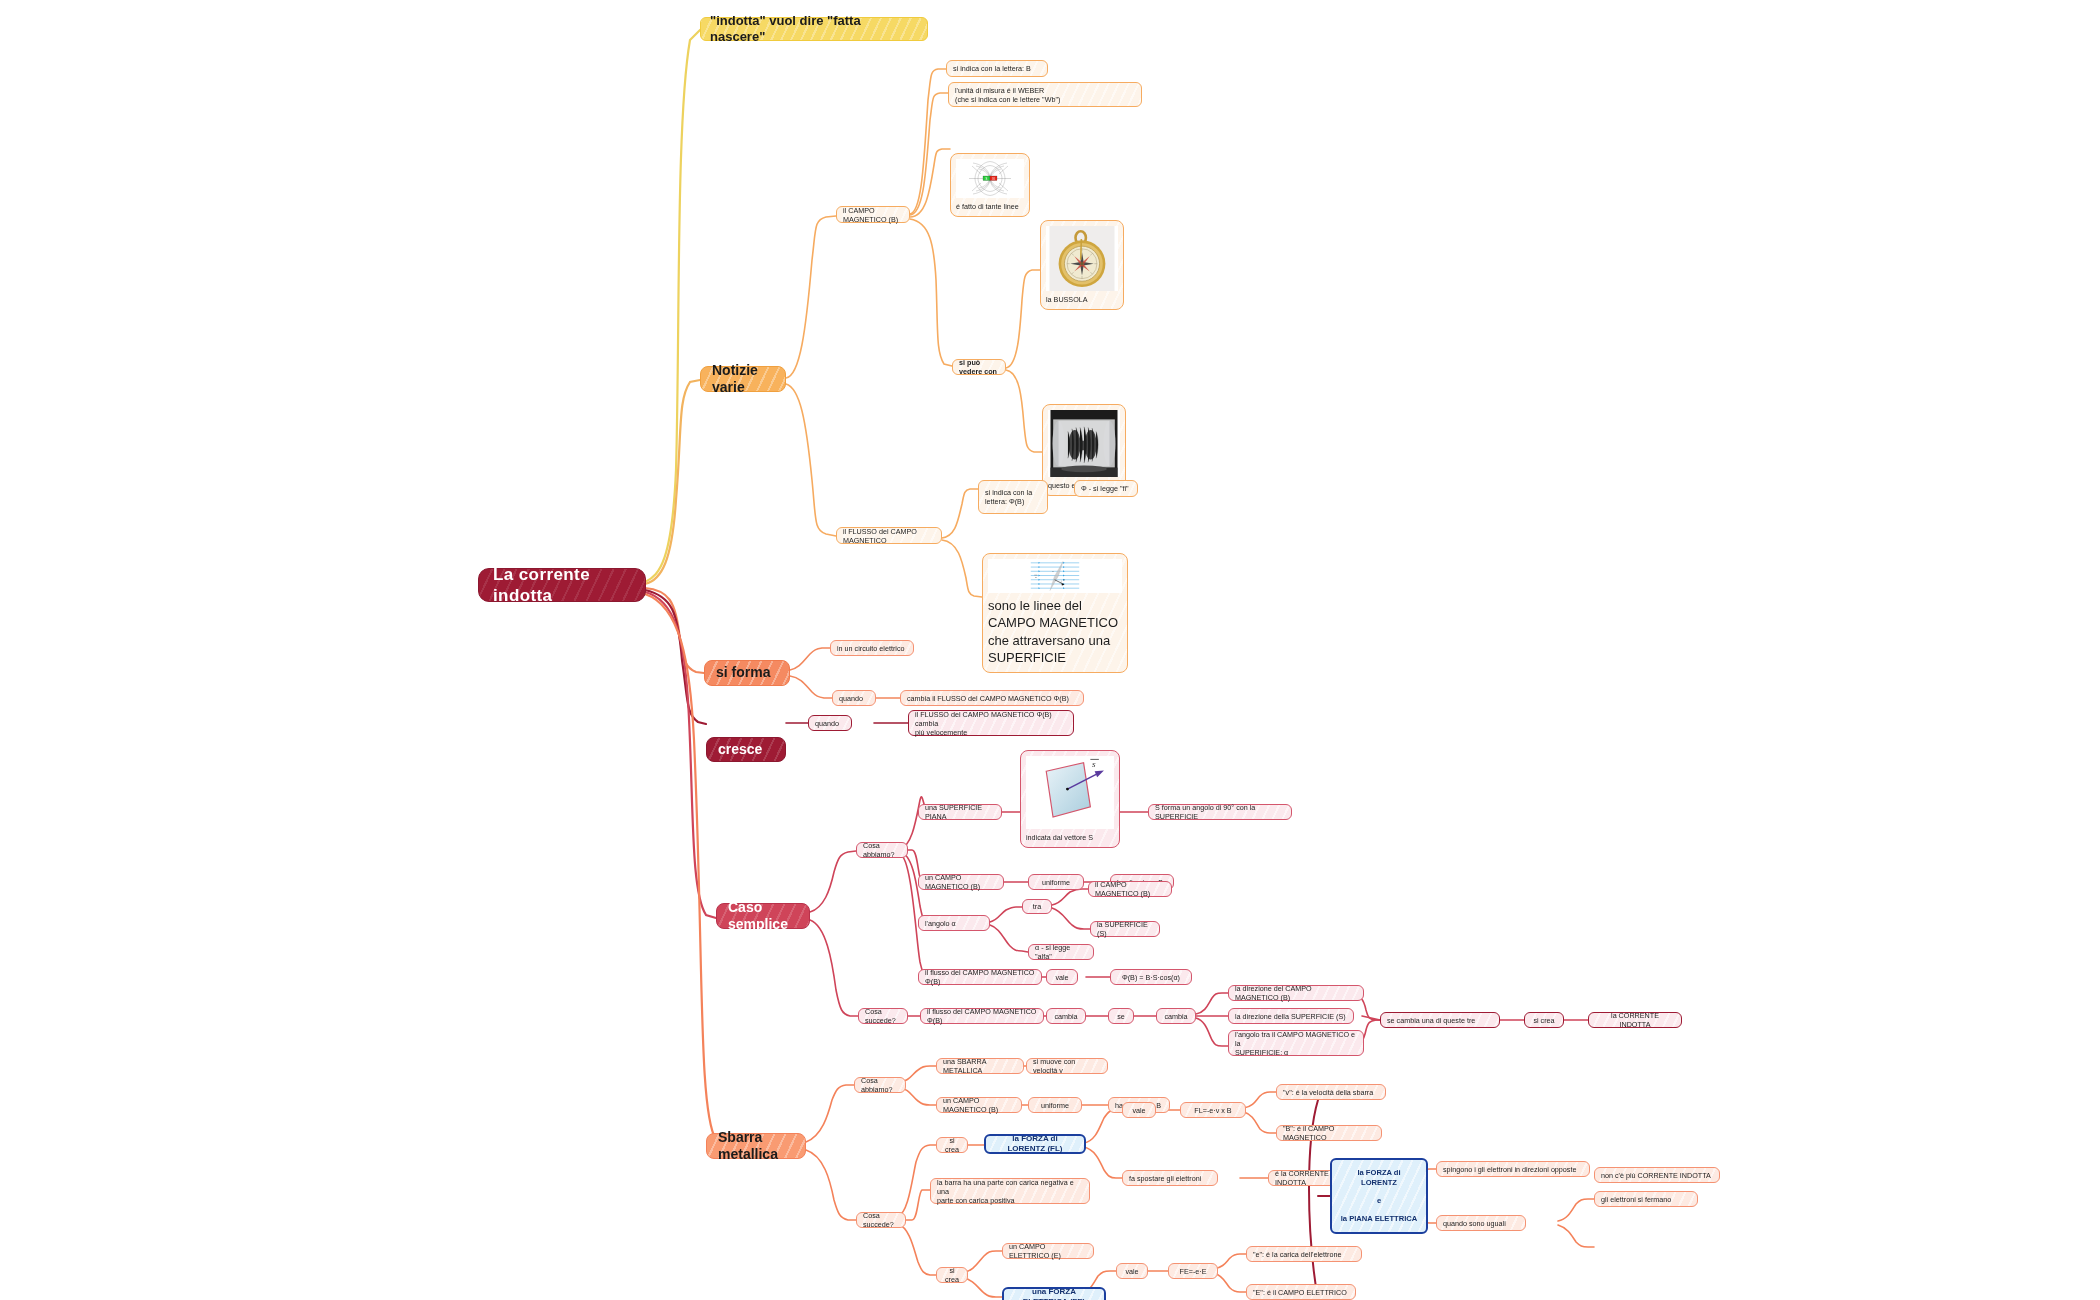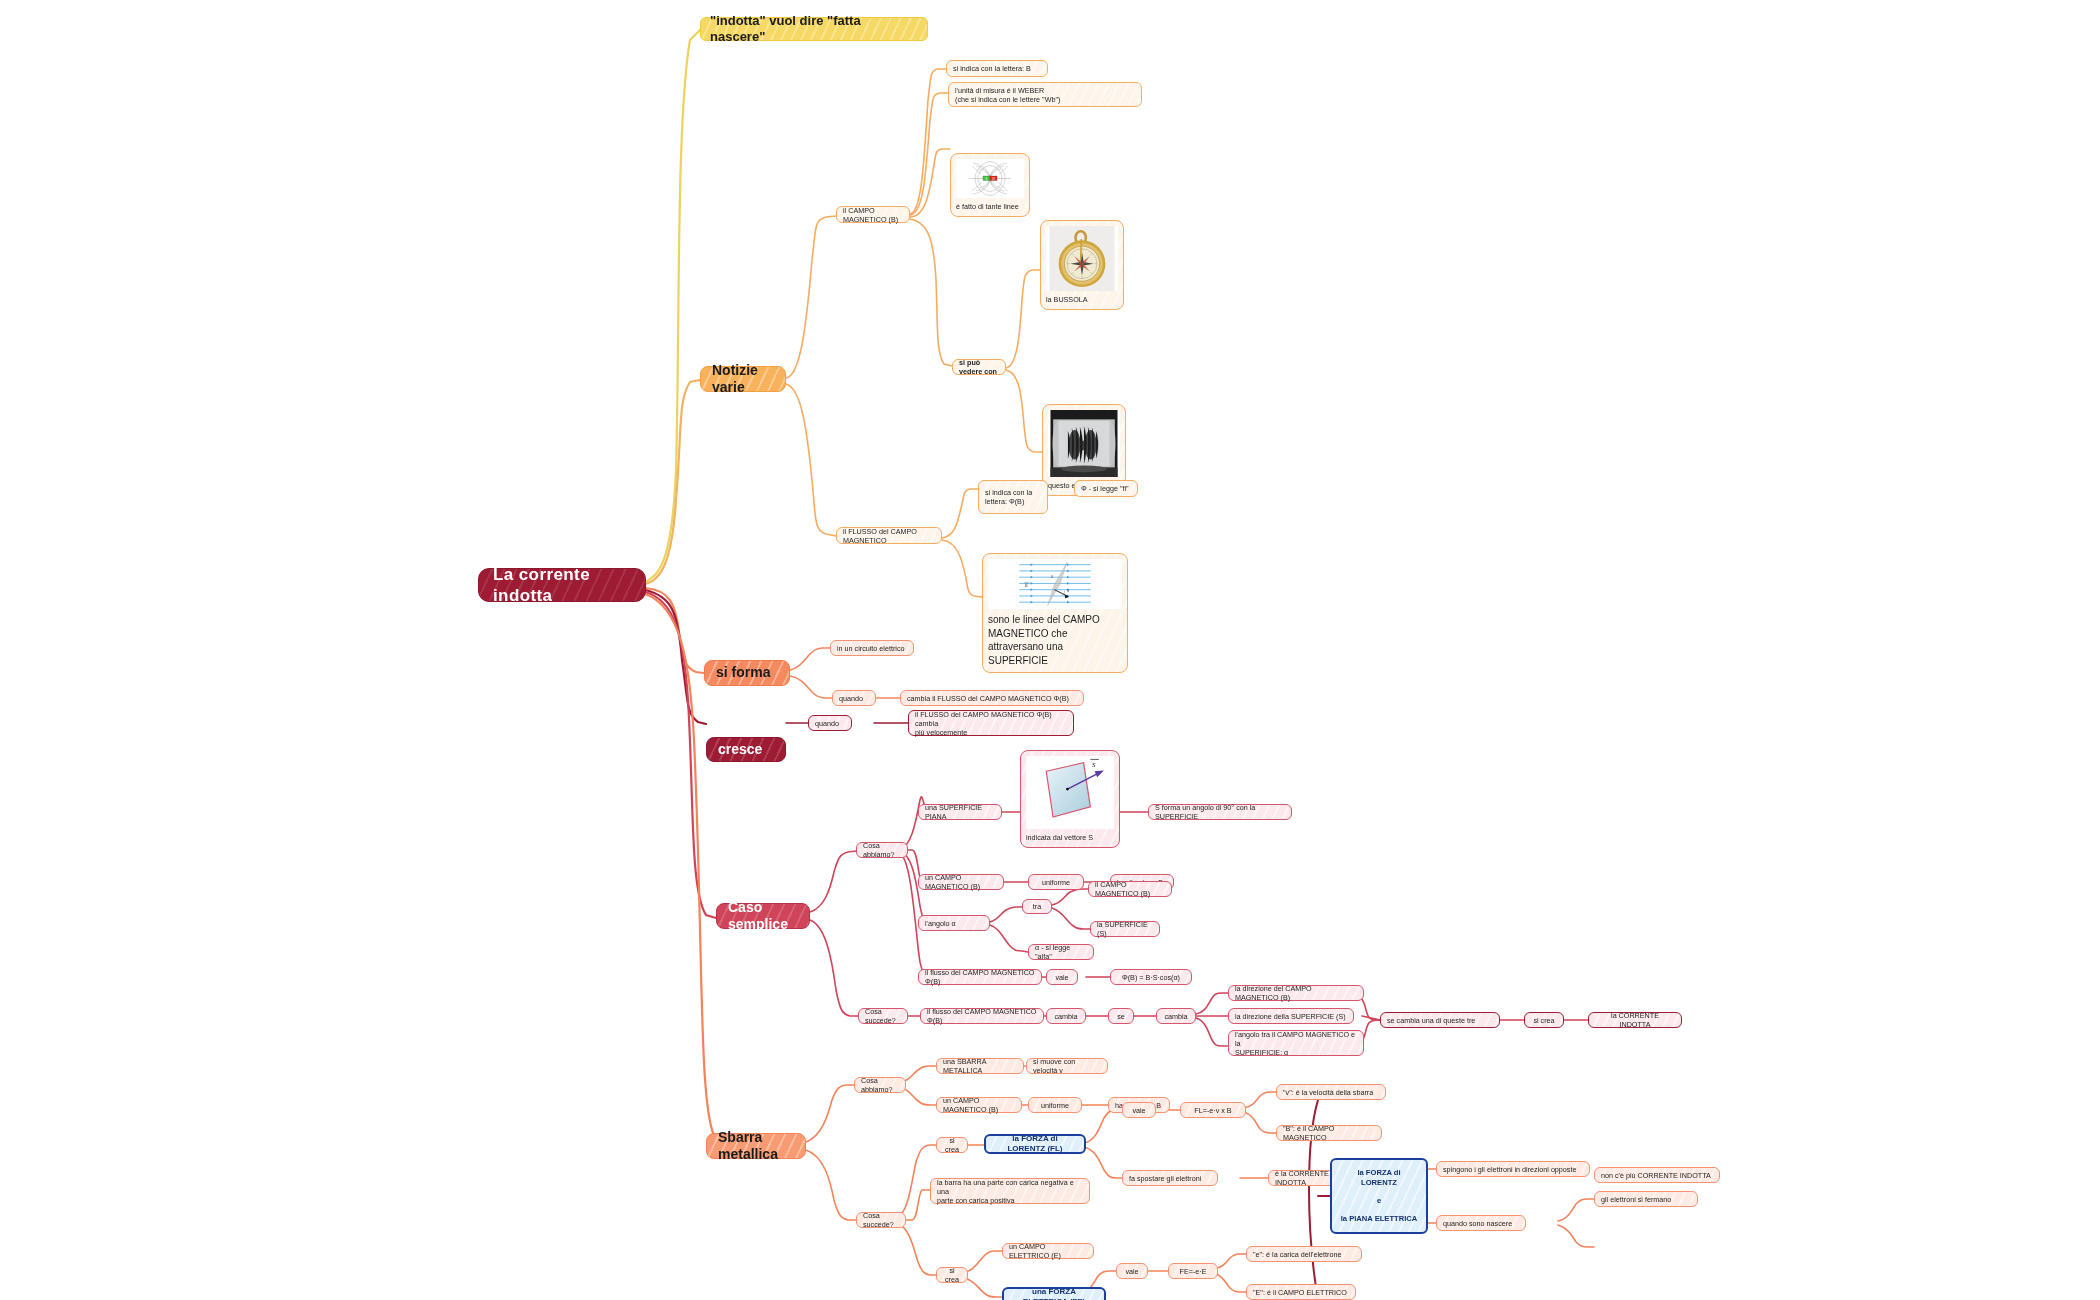--- a/index.html
+++ b/index.html
@@ -369,21 +369,21 @@
     </g>
     <polygon points="96,6 73,46 62,82 84,44" fill="#bdbdbd" opacity=".7" stroke="#8a8a8a" stroke-width="0.6"></polygon>
     <text x="68" y="34" font-size="7" font-style="italic" fill="#222" font-family="serif">S</text>
     <text x="22" y="50" font-size="7" font-style="italic" fill="#222" font-family="serif">B</text>
     <line x1="21" y1="42" x2="29" y2="42" stroke="#222" stroke-width="0.7"></line>
     <line x1="74" y1="54" x2="98" y2="66" stroke="#111" stroke-width="1.6"></line>
     <polygon points="100,67 92,63 93,69" fill="#111"></polygon>
     <path d="M88,64 A10,10 0 0,0 92,56" fill="none" stroke="#444" stroke-width="0.6"></path>
     <text x="97" y="58" font-size="6" fill="#222" font-family="serif">θ</text>
   </svg>
-  <div class="cap" style="font-size:10px;line-height:1.35;">sono le linee del CAMPO MAGNETICO che attraversano una SUPERFICIE</div>
+  <div class="cap" style="font-size:13px;line-height:1.35;">sono le linee del CAMPO MAGNETICO che attraversano una SUPERFICIE</div>
 </div>
 
 <div class="node b-salmon" style="left:830px;top:640px;width:84px;height:16px;font-size:7.2px;">
   <span class="txt">in un circuito elettrico</span>
 </div>
 <div class="node b-salmon" style="left:832px;top:690px;width:44px;height:16px;font-size:7.2px;">
   <span class="txt">quando</span>
 </div>
 <div class="node b-salmon" style="left:900px;top:690px;width:184px;height:16px;font-size:7.2px;">
   <span class="txt">cambia il FLUSSO del CAMPO MAGNETICO Φ(B)</span>
@@ -577,21 +577,21 @@
 <div class="node b-blue" style="left:1330px;top:1158px;width:98px;height:76px;flex-direction:column;justify-content:center;gap:9px;font-size:7.6px;">
   <span>la FORZA di LORENTZ</span>
   <span>e</span>
   <span>la PIANA ELETTRICA</span>
 </div>
 
 <div class="node b-salmon" style="left:1436px;top:1161px;width:154px;height:16px;font-size:7.2px;">
   <span class="txt">spingono i gli elettroni in direzioni opposte</span>
 </div>
 <div class="node b-salmon" style="left:1436px;top:1215px;width:90px;height:16px;font-size:7.2px;">
-  <span class="txt">quando sono nascere</span>
+  <span class="txt">quando sono uguali</span>
 </div>
 <div class="node b-salmon" style="left:1594px;top:1191px;width:104px;height:16px;font-size:7.2px;">
   <span class="txt">gli elettroni si fermano</span>
 </div>
 <div class="node b-salmon" style="left:1594px;top:1167px;width:126px;height:16px;font-size:7.2px;">
   <span class="txt">non c'è più CORRENTE INDOTTA</span>
 </div>
 
 </div>
 

